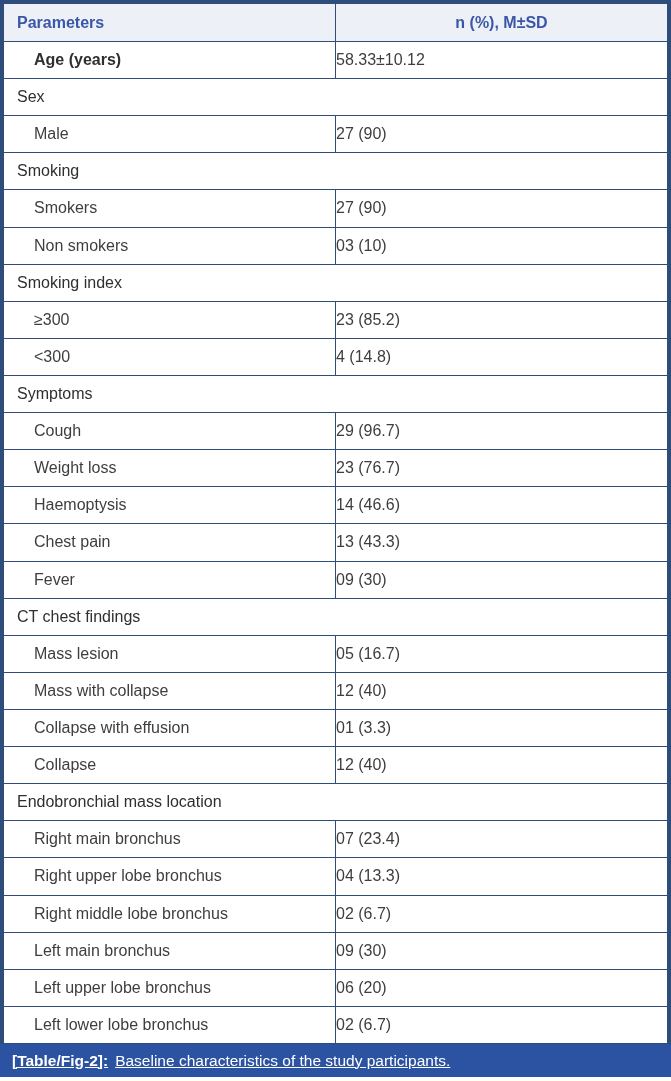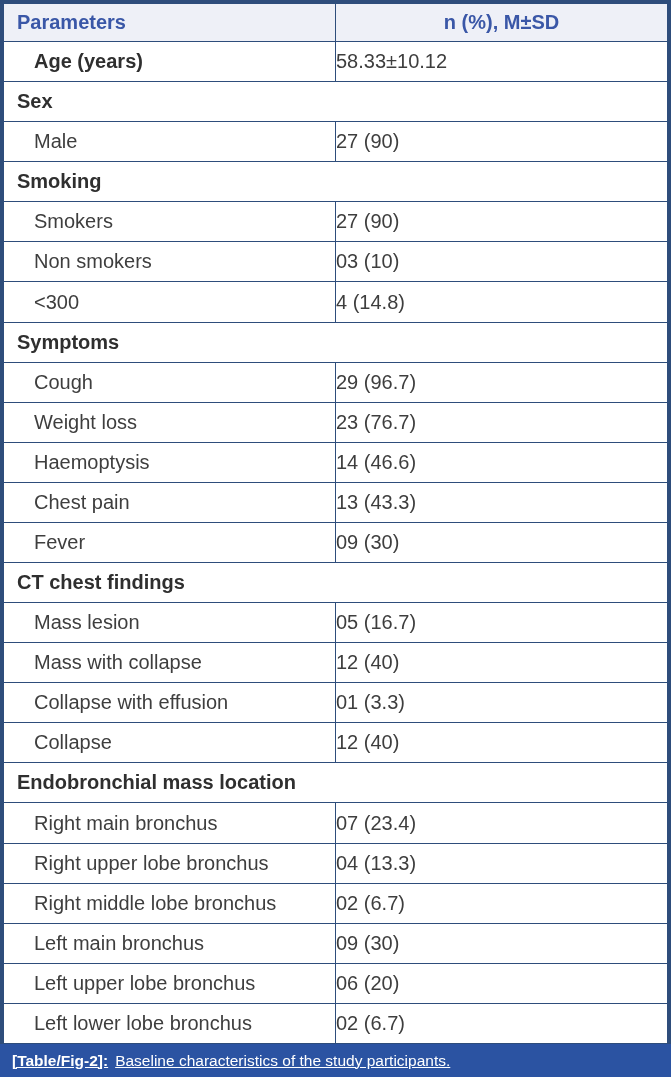--- a/index.html
+++ b/index.html
@@ -27,21 +27,21 @@
     overflow: hidden;
   }
   table {
     width: 100%;
     height: 100%;
     border-collapse: collapse;
     table-layout: fixed;
   }
   th, td {
     border: 1px solid var(--navy);
-    font-size: 20px;
+    font-size: 16px;
     vertical-align: middle;
   }
   thead th {
     background: var(--header-bg);
     color: var(--header-text);
     font-weight: bold;
     height: 38px;
   }
   th.col-param { text-align: left; padding-left: 13px; width: 50%; }
   th.col-value { text-align: center; width: 50%; }
@@ -50,21 +50,21 @@
     padding-left: 30px;
     color: var(--body-text);
   }
   td.value {
     text-align: left;
     color: var(--body-text);
   }
   td.section {
     text-align: left;
     padding-left: 13px;
-    font-weight: bold;
+    font-weight: normal;
     color: var(--section-text);
   }
   td.label.bold { font-weight: bold; color: var(--section-text); }
   .caption {
     height: 33px;
     background: var(--caption-bg);
     color: #ffffff;
     display: flex;
     align-items: center;
     padding-left: 12px;
@@ -104,20 +104,27 @@
           </tr>
           <tr>
             <td class="label">Smokers</td>
             <td class="value">27 (90)</td>
           </tr>
           <tr>
             <td class="label">Non smokers</td>
             <td class="value">03 (10)</td>
           </tr>
           <tr>
+            <td colspan="2" class="section">Smoking index</td>
+          </tr>
+          <tr>
+            <td class="label">≥300</td>
+            <td class="value">23 (85.2)</td>
+          </tr>
+          <tr>
             <td class="label">&lt;300</td>
             <td class="value">4 (14.8)</td>
           </tr>
           <tr>
             <td colspan="2" class="section">Symptoms</td>
           </tr>
           <tr>
             <td class="label">Cough</td>
             <td class="value">29 (96.7)</td>
           </tr>

